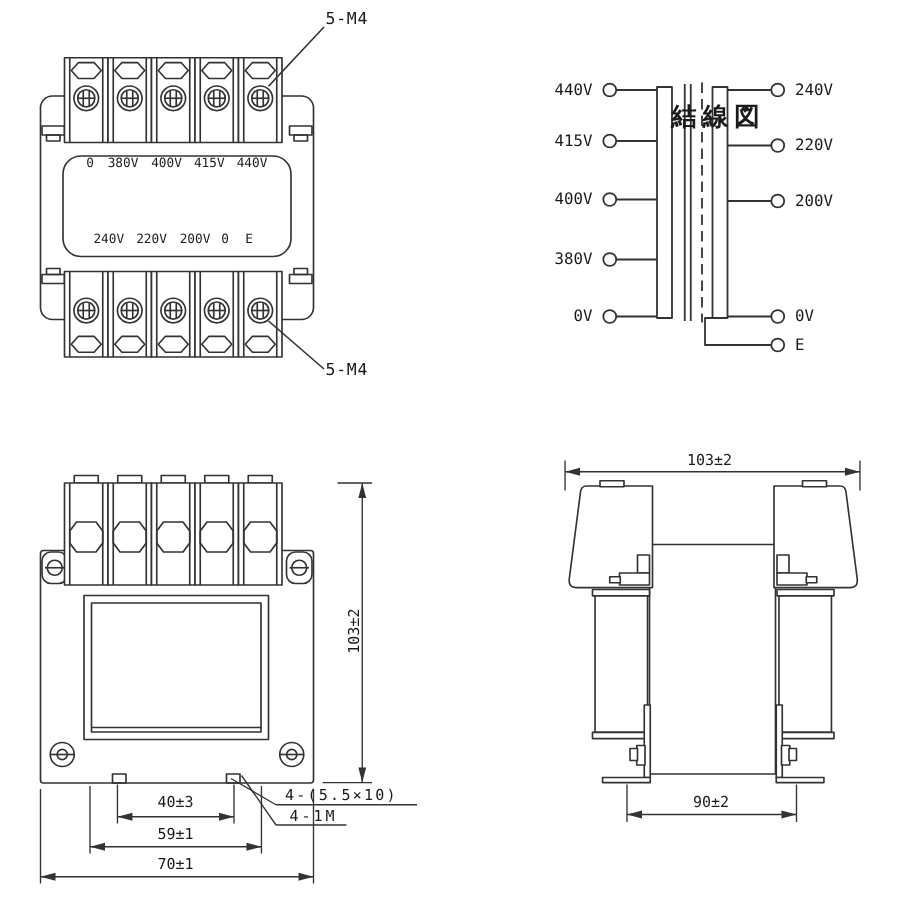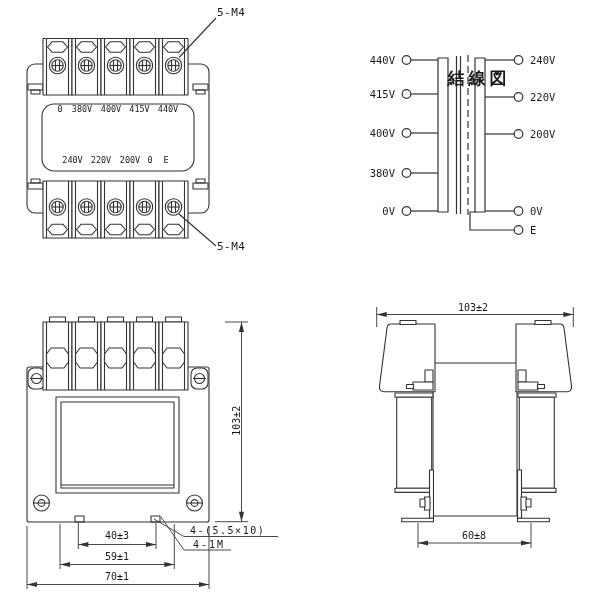--- a/index.html
+++ b/index.html
@@ -311,15 +311,15 @@
 </div>
 
 <div class="t dim rot" style="left:207px;top:415px">103±2</div>
 <div class="t dim" style="left:87px;top:530px">40±3</div>
 <div class="t dim" style="left:87px;top:551px">59±1</div>
 <div class="t dim" style="left:87px;top:570.5px">70±1</div>
 <div class="t co" style="left:190px;top:525px;letter-spacing:1.5px">4-(5.5×10)</div>
 <div class="t co" style="left:193px;top:539px;letter-spacing:2px">4-1M</div>
 
 <div class="t dim" style="left:443px;top:302px;width:60px">103±2</div>
-<div class="t dim" style="left:444px;top:529.5px;width:60px">60±8</div>
+<div class="t dim" style="left:444px;top:529.5px;width:60px">90±2</div>
 
 </div>
 
 </body></html>

